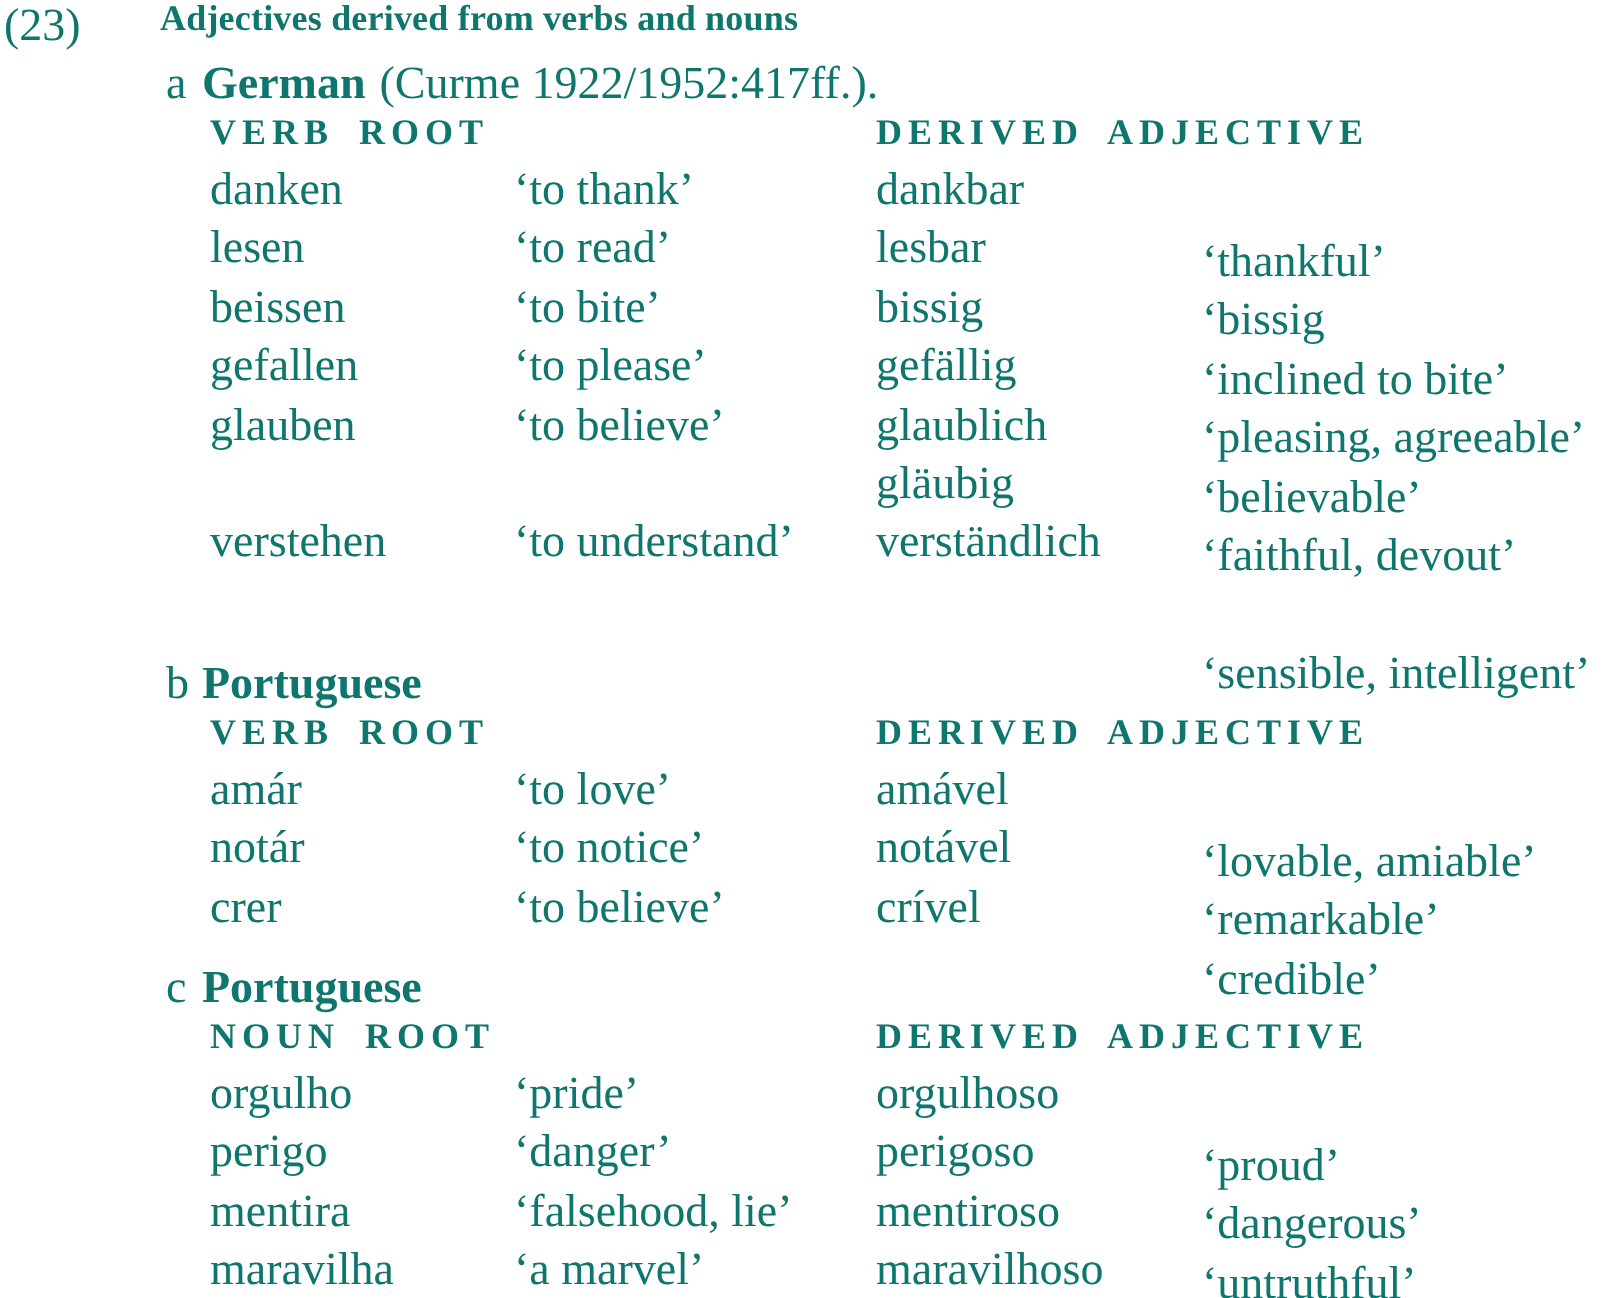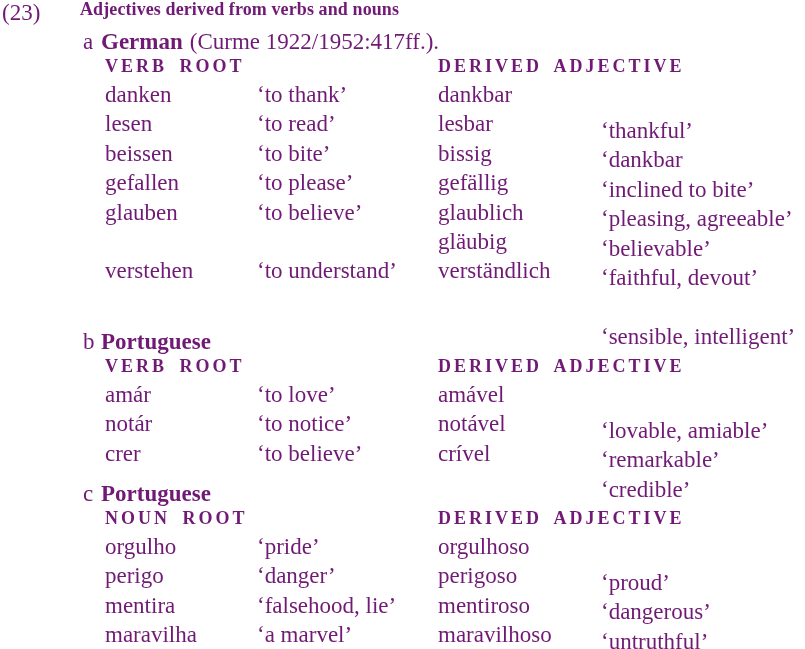--- a/index.html
+++ b/index.html
@@ -5,21 +5,21 @@
   html, body {
     margin: 0; padding: 0;
     background: #ffffff;
     width: 805px; height: 649px;
     overflow: hidden;
   }
   .page {
     position: relative;
     width: 805px; height: 649px;
     background: #ffffff;
-    color: #701a75;
+    color: #0f766e;
     font-family: "Liberation Serif", "DejaVu Serif", serif;
     font-size: 23px;
     line-height: 1;
   }
   .ex-number {
     position: absolute; left: 2px; top: 1px;
     font-size: 23px;
   }
   .main-title {
     position: absolute; left: 80px; top: 0px;
@@ -68,21 +68,21 @@
     <span class="cell col1">danken</span>
     <span class="cell col2">‘to thank’</span>
     <span class="cell col3">dankbar</span>
     <span class="cell col4">‘thankful’</span>
   </div>
 
   <div class="t-row">
     <span class="cell col1">lesen</span>
     <span class="cell col2">‘to read’</span>
     <span class="cell col3">lesbar</span>
-    <span class="cell col4">‘dankbar</span>
+    <span class="cell col4">‘bissig</span>
   </div>
 
   <div class="t-row">
     <span class="cell col1">beissen</span>
     <span class="cell col2">‘to bite’</span>
     <span class="cell col3">bissig</span>
     <span class="cell col4">‘inclined to bite’</span>
   </div>
 
   <div class="t-row">

